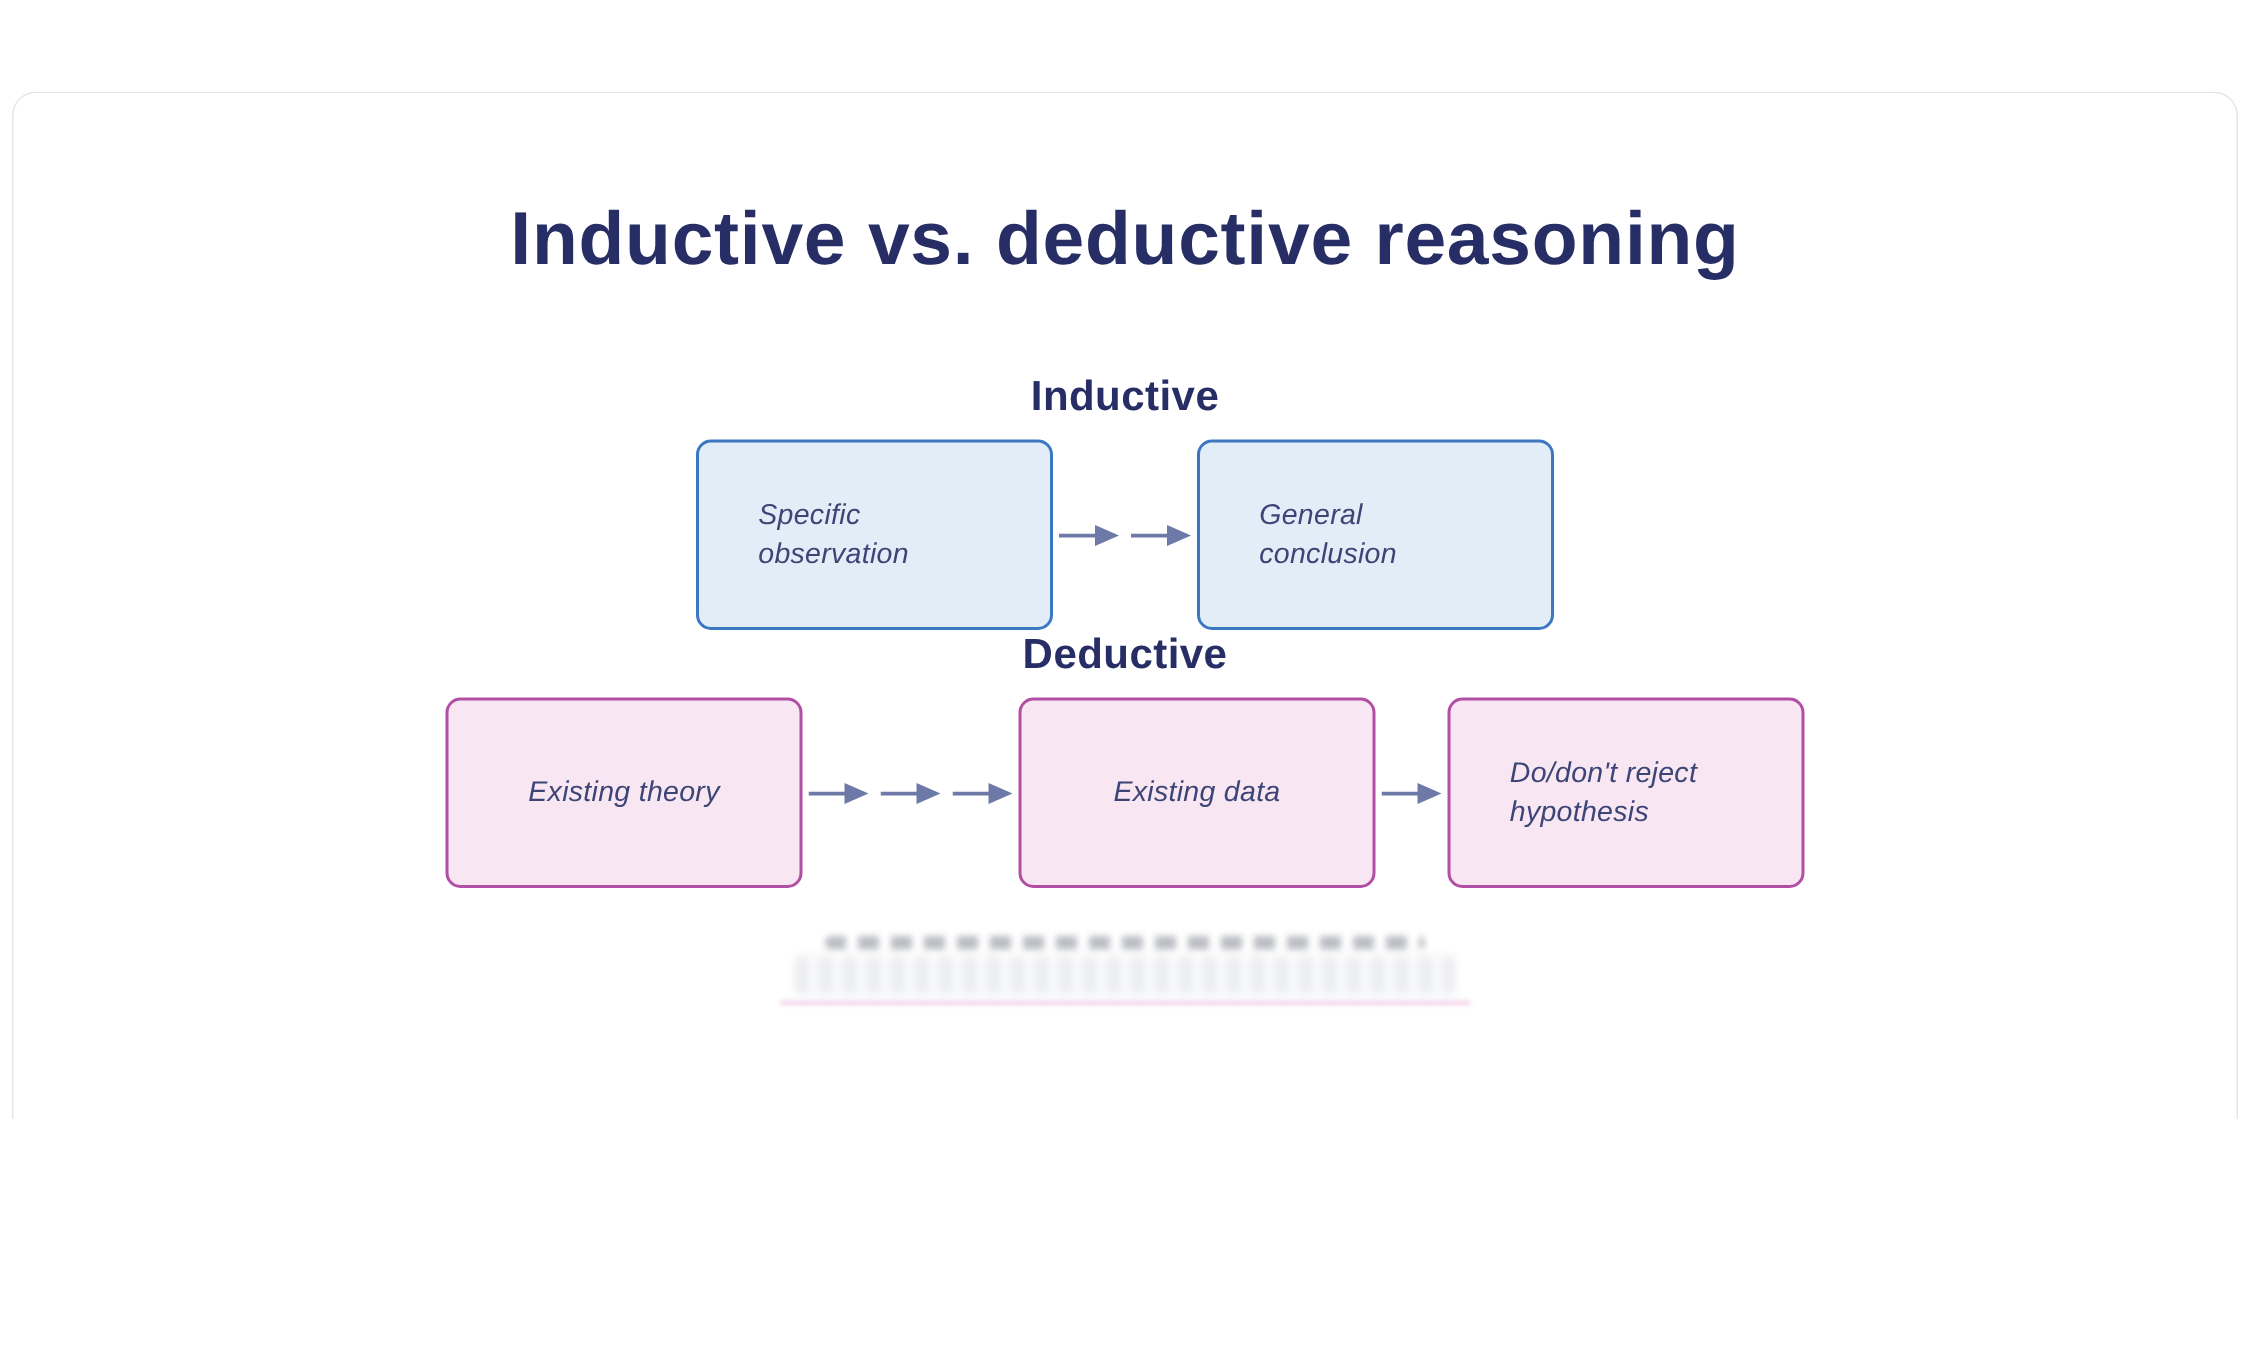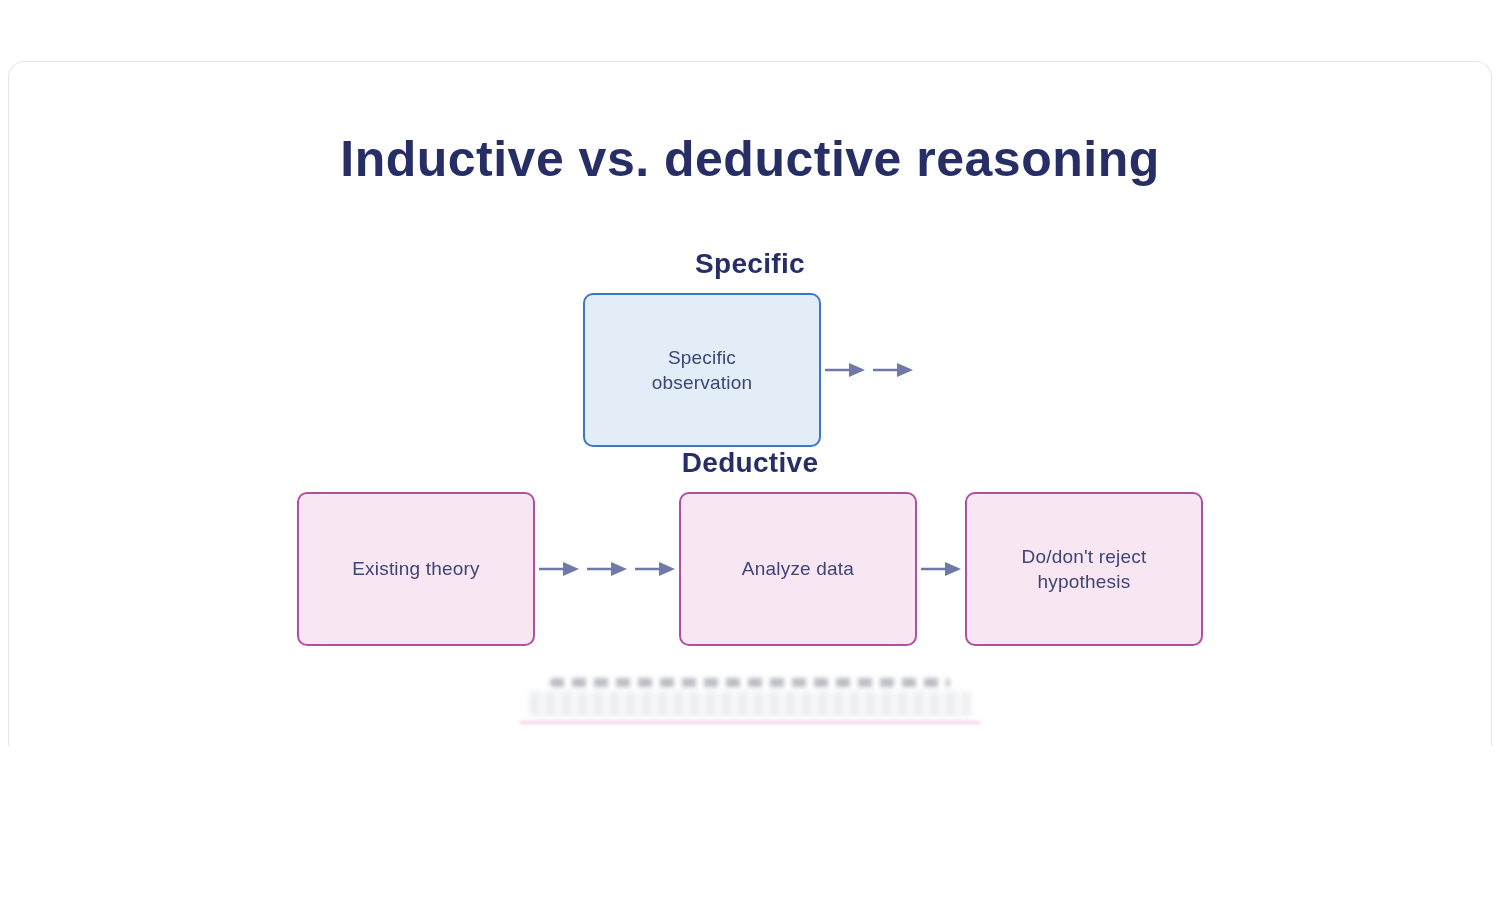--- a/index.html
+++ b/index.html
@@ -36,24 +36,25 @@
     color:var(--title-text);
     text-align:center;
   }
   .label-inductive{margin-top:60px;}
   .label-deductive{}
   .flow-row{
     display:flex;align-items:center;
     margin-top:13px;
   }
   .step-box{
-    width:238px;height:154px;
+    width:238px;height:127px;
     border-radius:10px;
     display:flex;align-items:center;justify-content:center;
-    text-align:center;
+    text-align:left;
+    font-style:italic;
   }
   .step-box span{
     display:inline-block;max-width:155px;
     font-size:19px;font-weight:500;letter-spacing:0.2px;
     line-height:1.32;color:var(--box-text);
   }
   .box-inductive{background:var(--inductive-fill);border:2px solid var(--inductive-border);}
   .box-deductive{background:var(--deductive-fill);border:2px solid var(--deductive-border);}
   .arrow-wrap{
     width:48px;display:flex;align-items:center;justify-content:center;
@@ -82,37 +83,40 @@
   }
 </style>
 </head>
 <body>
 
 <div class="page">
   <div class="card">
 
     <h1 class="title">Inductive vs. deductive reasoning</h1>
 
-    <div class="section-label label-inductive">Specific</div>
+    <div class="section-label label-inductive">Inductive</div>
 
     <div class="flow-row">
       <div class="step-box box-inductive">
         <span>Specific observation</span>
       </div>
       <div class="arrow-wrap">
         <svg width="40" height="16" viewBox="0 0 40 16">
           <line x1="0" y1="8" x2="25" y2="8" stroke="var(--arrow)" stroke-width="2.5"></line>
           <polygon points="24,1 40,8 24,15" fill="var(--arrow)"></polygon>
         </svg>
       </div>
       <div class="arrow-wrap">
         <svg width="40" height="16" viewBox="0 0 40 16">
           <line x1="0" y1="8" x2="25" y2="8" stroke="var(--arrow)" stroke-width="2.5"></line>
           <polygon points="24,1 40,8 24,15" fill="var(--arrow)"></polygon>
         </svg>
+      </div>
+      <div class="step-box box-inductive">
+        <span>General conclusion</span>
       </div>
     </div>
 
     <div class="section-label label-deductive">Deductive</div>
 
     <div class="flow-row">
       <div class="step-box box-deductive">
         <span>Existing theory</span>
       </div>
       <div class="arrow-wrap">
@@ -127,21 +131,21 @@
           <polygon points="24,1 40,8 24,15" fill="var(--arrow)"></polygon>
         </svg>
       </div>
       <div class="arrow-wrap">
         <svg width="40" height="16" viewBox="0 0 40 16">
           <line x1="0" y1="8" x2="25" y2="8" stroke="var(--arrow)" stroke-width="2.5"></line>
           <polygon points="24,1 40,8 24,15" fill="var(--arrow)"></polygon>
         </svg>
       </div>
       <div class="step-box box-deductive">
-        <span>Analyze data</span>
+        <span>Existing data</span>
       </div>
       <div class="arrow-wrap">
         <svg width="40" height="16" viewBox="0 0 40 16">
           <line x1="0" y1="8" x2="25" y2="8" stroke="var(--arrow)" stroke-width="2.5"></line>
           <polygon points="24,1 40,8 24,15" fill="var(--arrow)"></polygon>
         </svg>
       </div>
       <div class="step-box box-deductive">
         <span>Do/don't reject hypothesis</span>
       </div>

